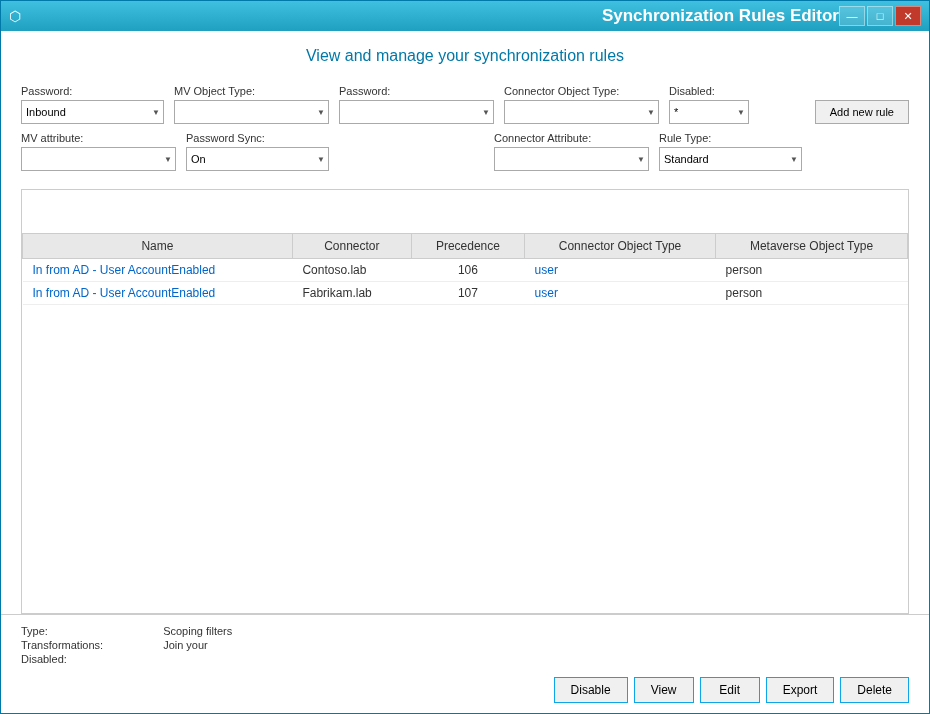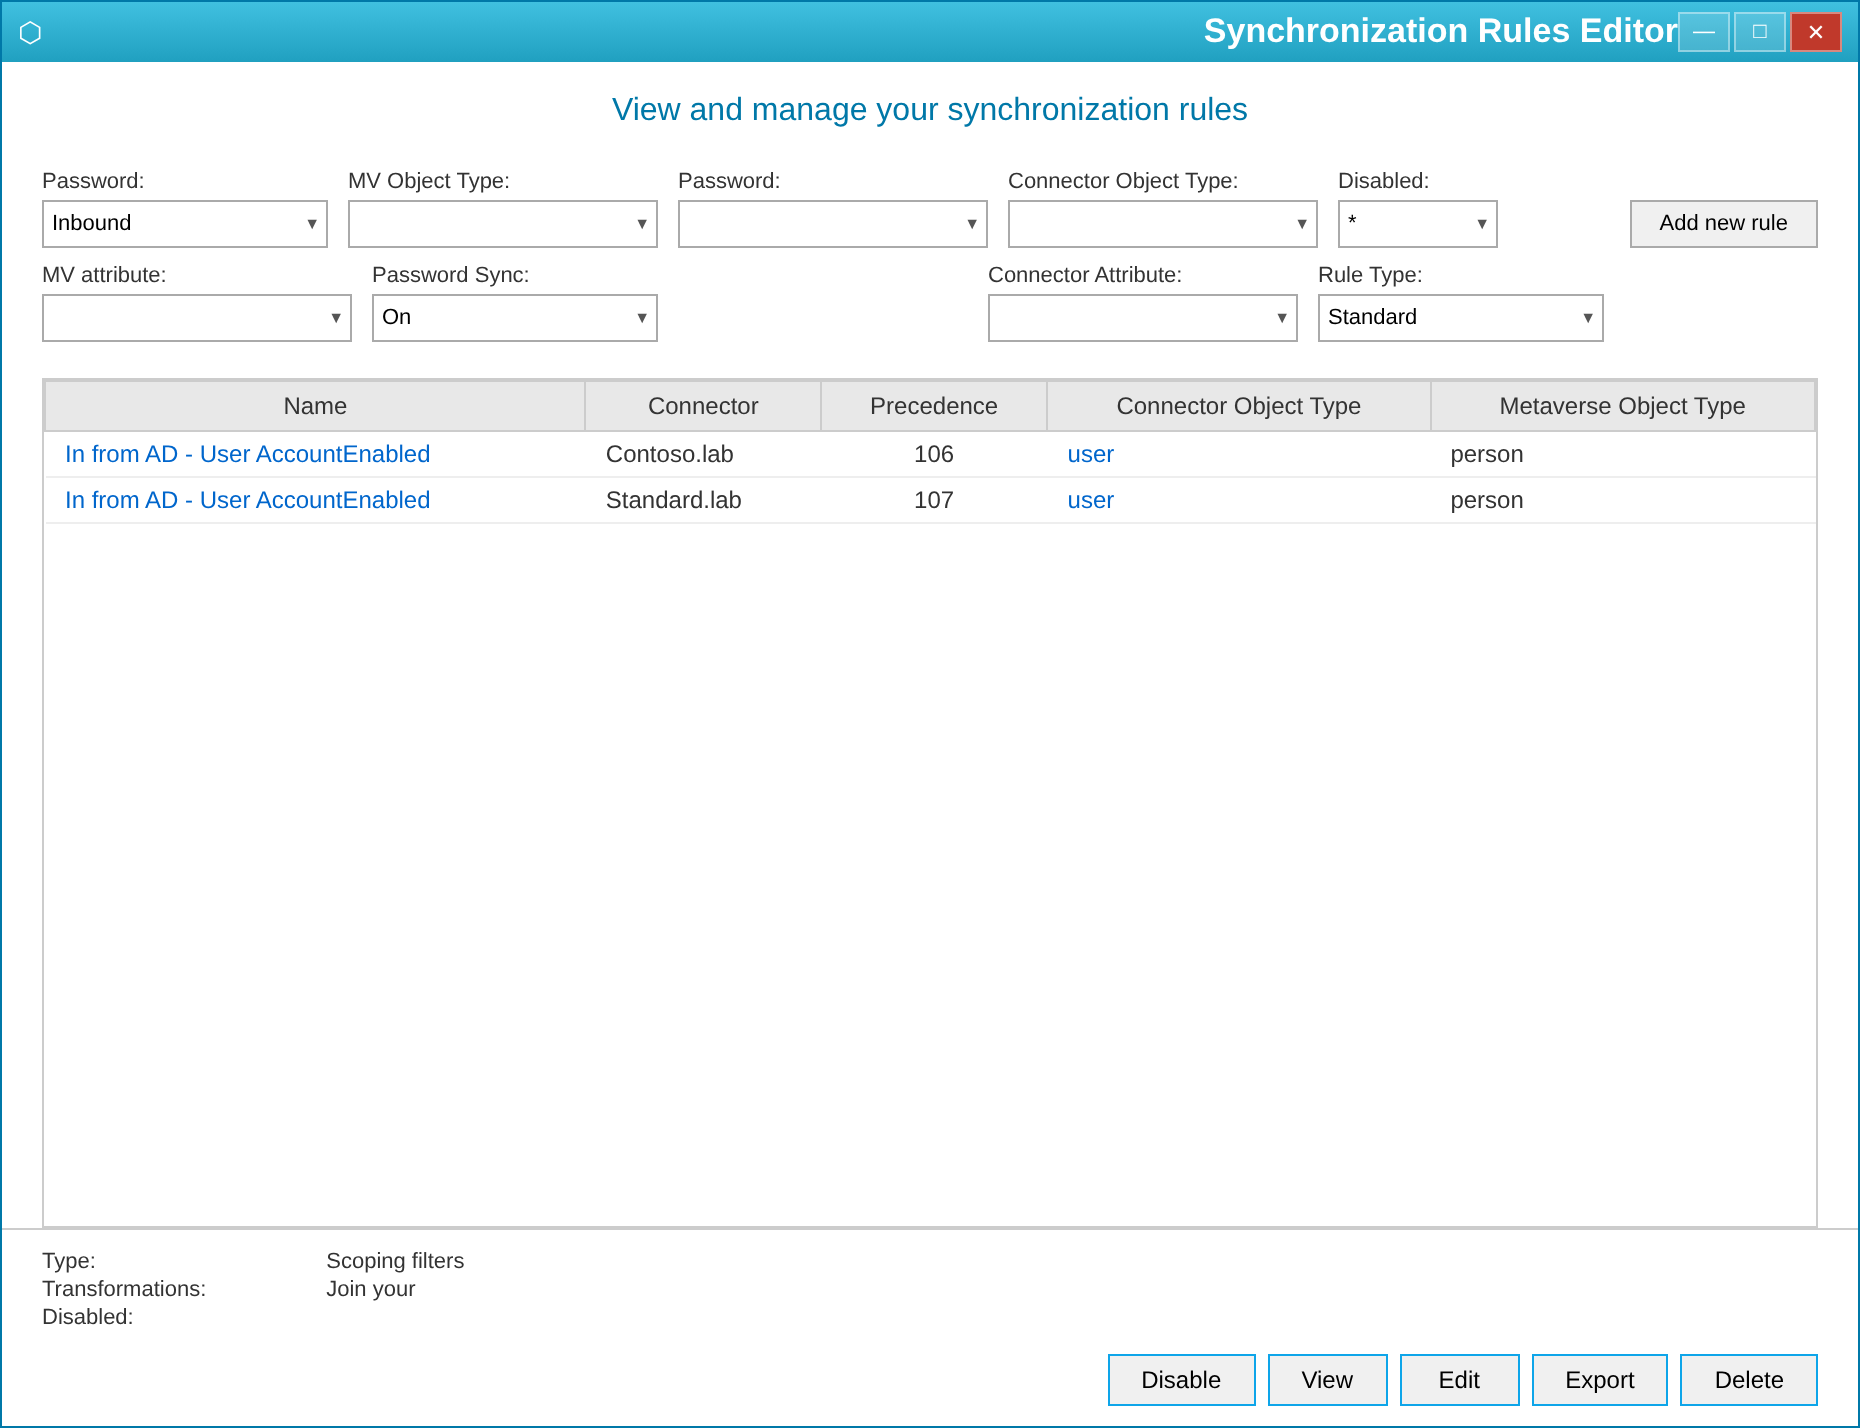--- a/index.html
+++ b/index.html
@@ -137,20 +137,21 @@
       border: 1px solid #ccc;
       flex: 1;
       overflow: hidden;
       display: flex;
       flex-direction: column;
     }
     .data-table {
       width: 100%;
       border-collapse: collapse;
       font-size: 12px;
+      margin-top: 43px;
     }
     .data-table thead tr {
       background: #e8e8e8;
     }
     .data-table th {
       border: 1px solid #ccc;
       padding: 5px 10px;
       text-align: center;
       font-weight: normal;
       color: #333;
@@ -331,21 +332,21 @@
         <tbody id="table-body">
         <tr>
       <td class="link">In from AD - User AccountEnabled</td>
       <td>Contoso.lab</td>
       <td class="center">106</td>
       <td style="color:#0066cc;">user</td>
       <td>person</td>
     </tr>
             <tr>
       <td class="link">In from AD - User AccountEnabled</td>
-      <td>Standard.lab</td>
+      <td>Fabrikam.lab</td>
       <td class="center">107</td>
       <td style="color:#0066cc;">user</td>
       <td>person</td>
     </tr>
           </tbody>
       </table>
     </div>
 
     <div class="bottom-panel">
       <div class="bottom-info">

